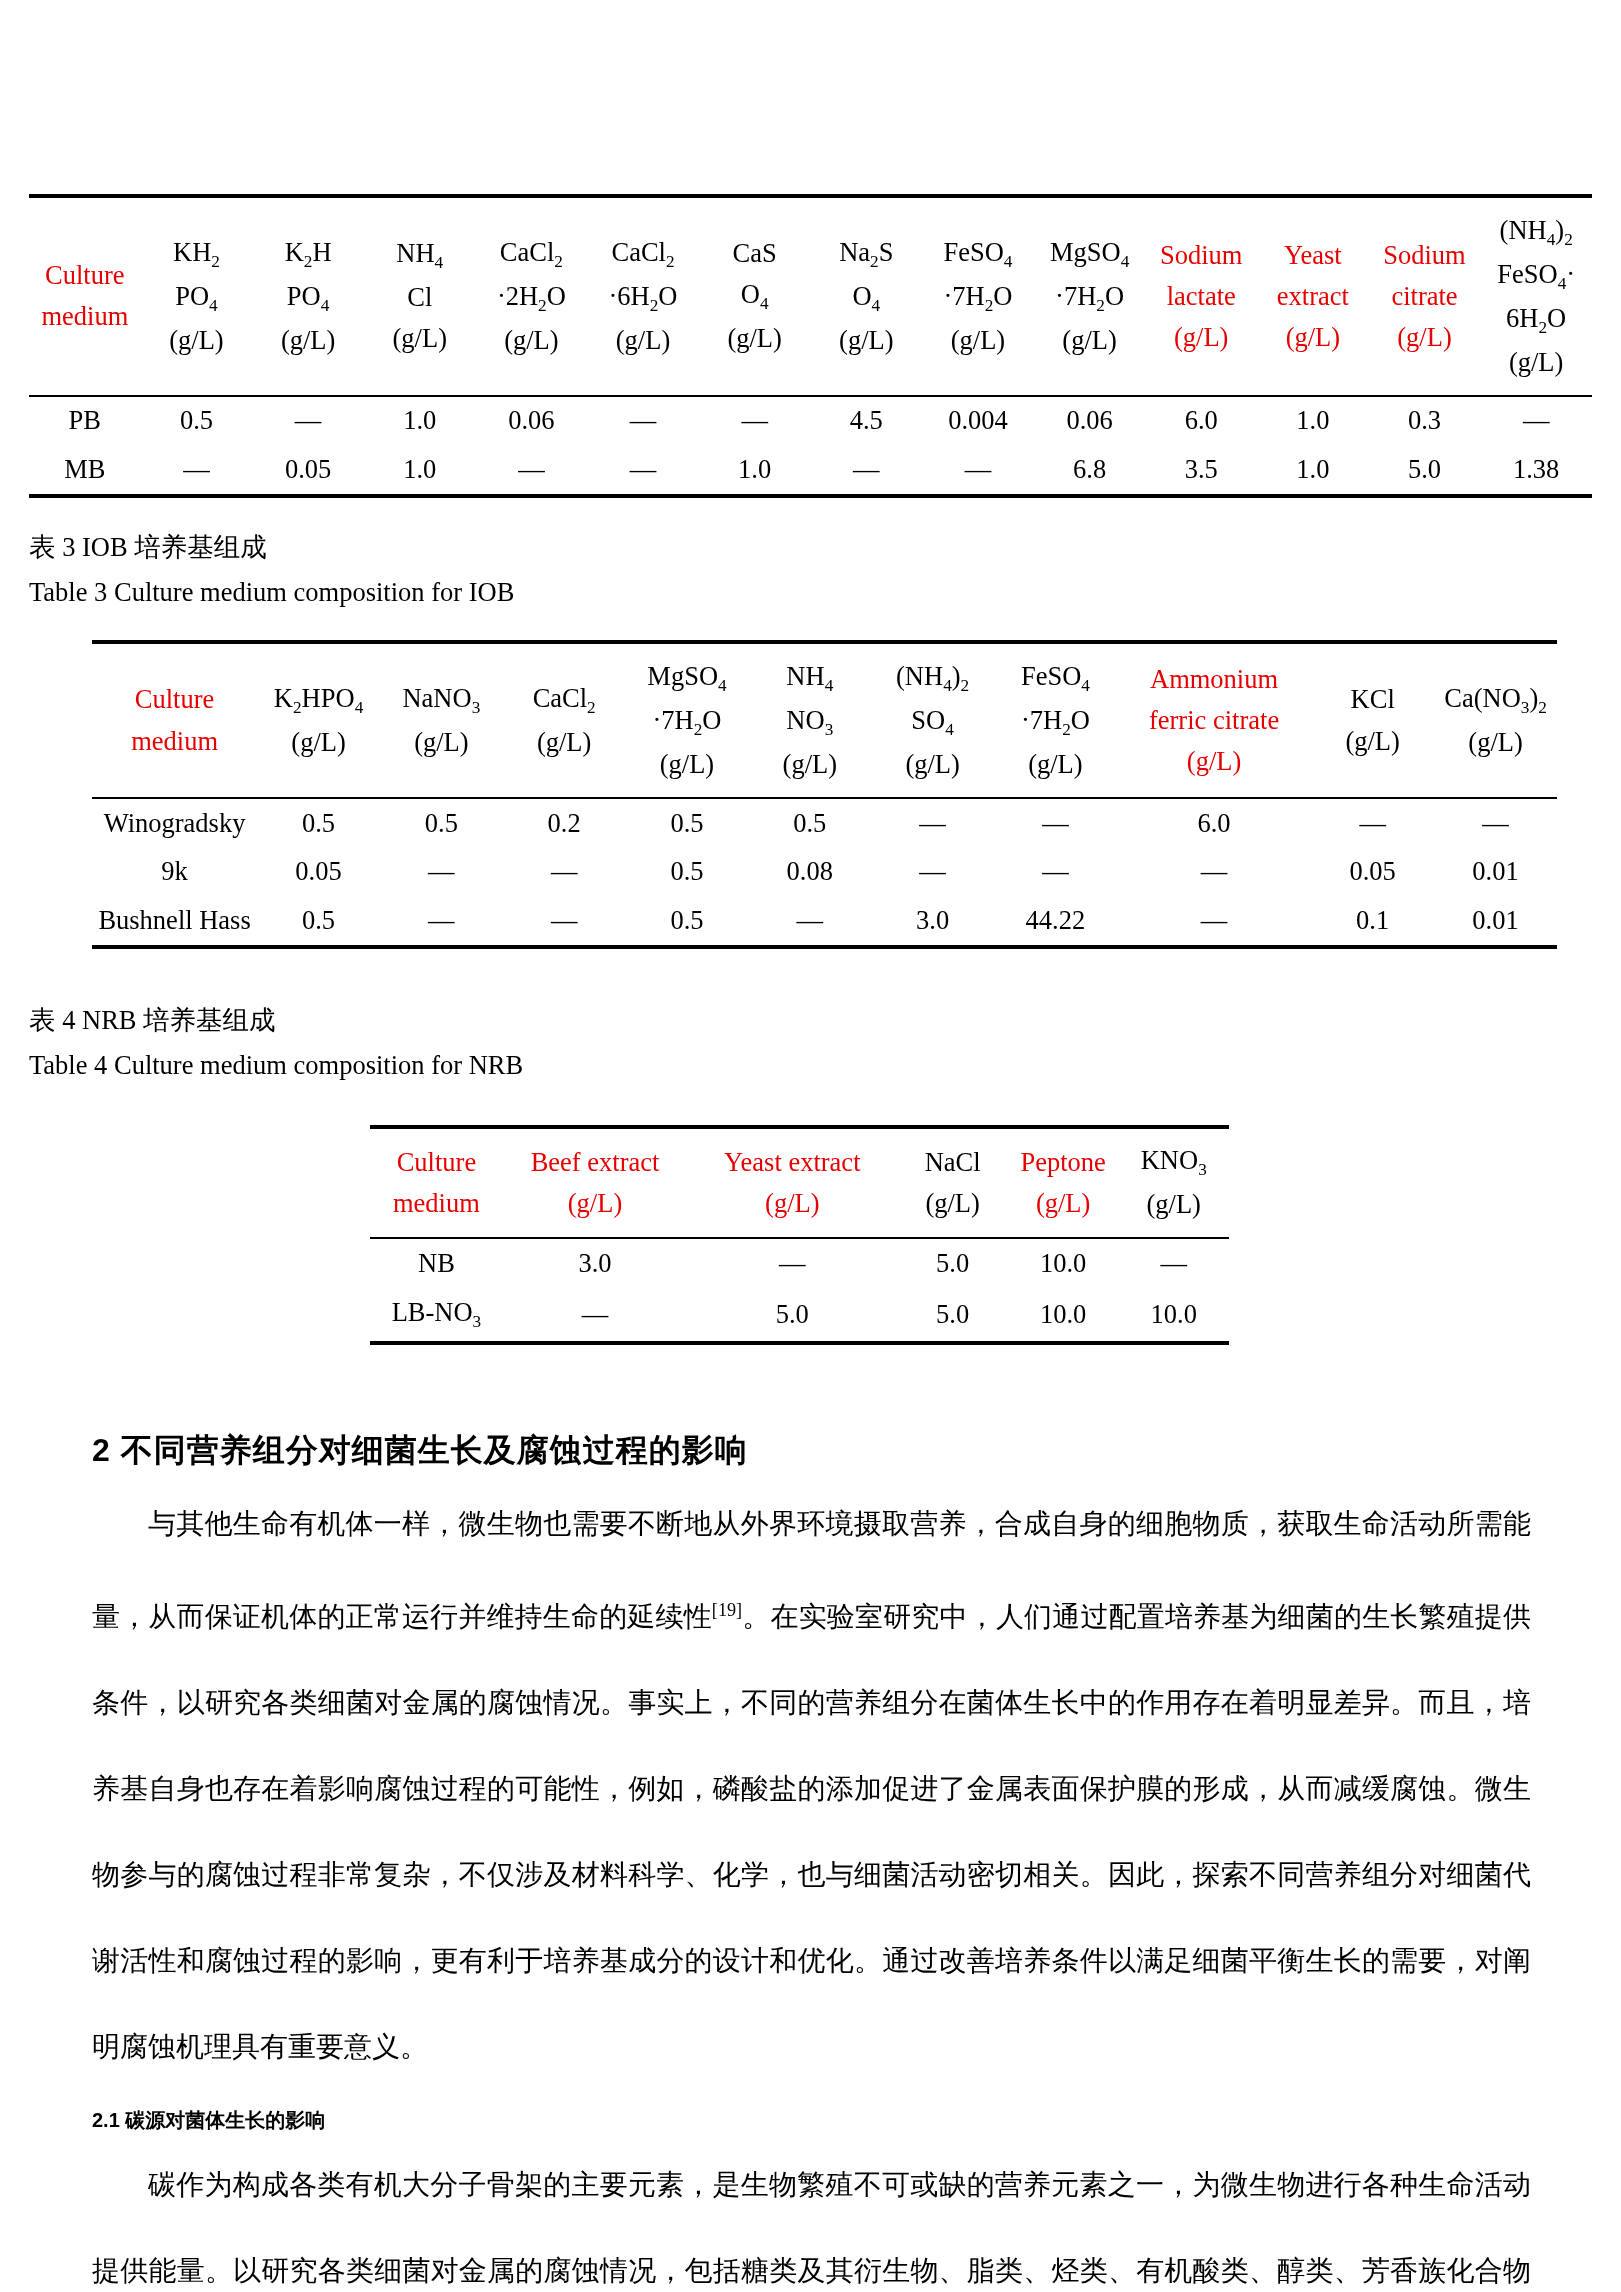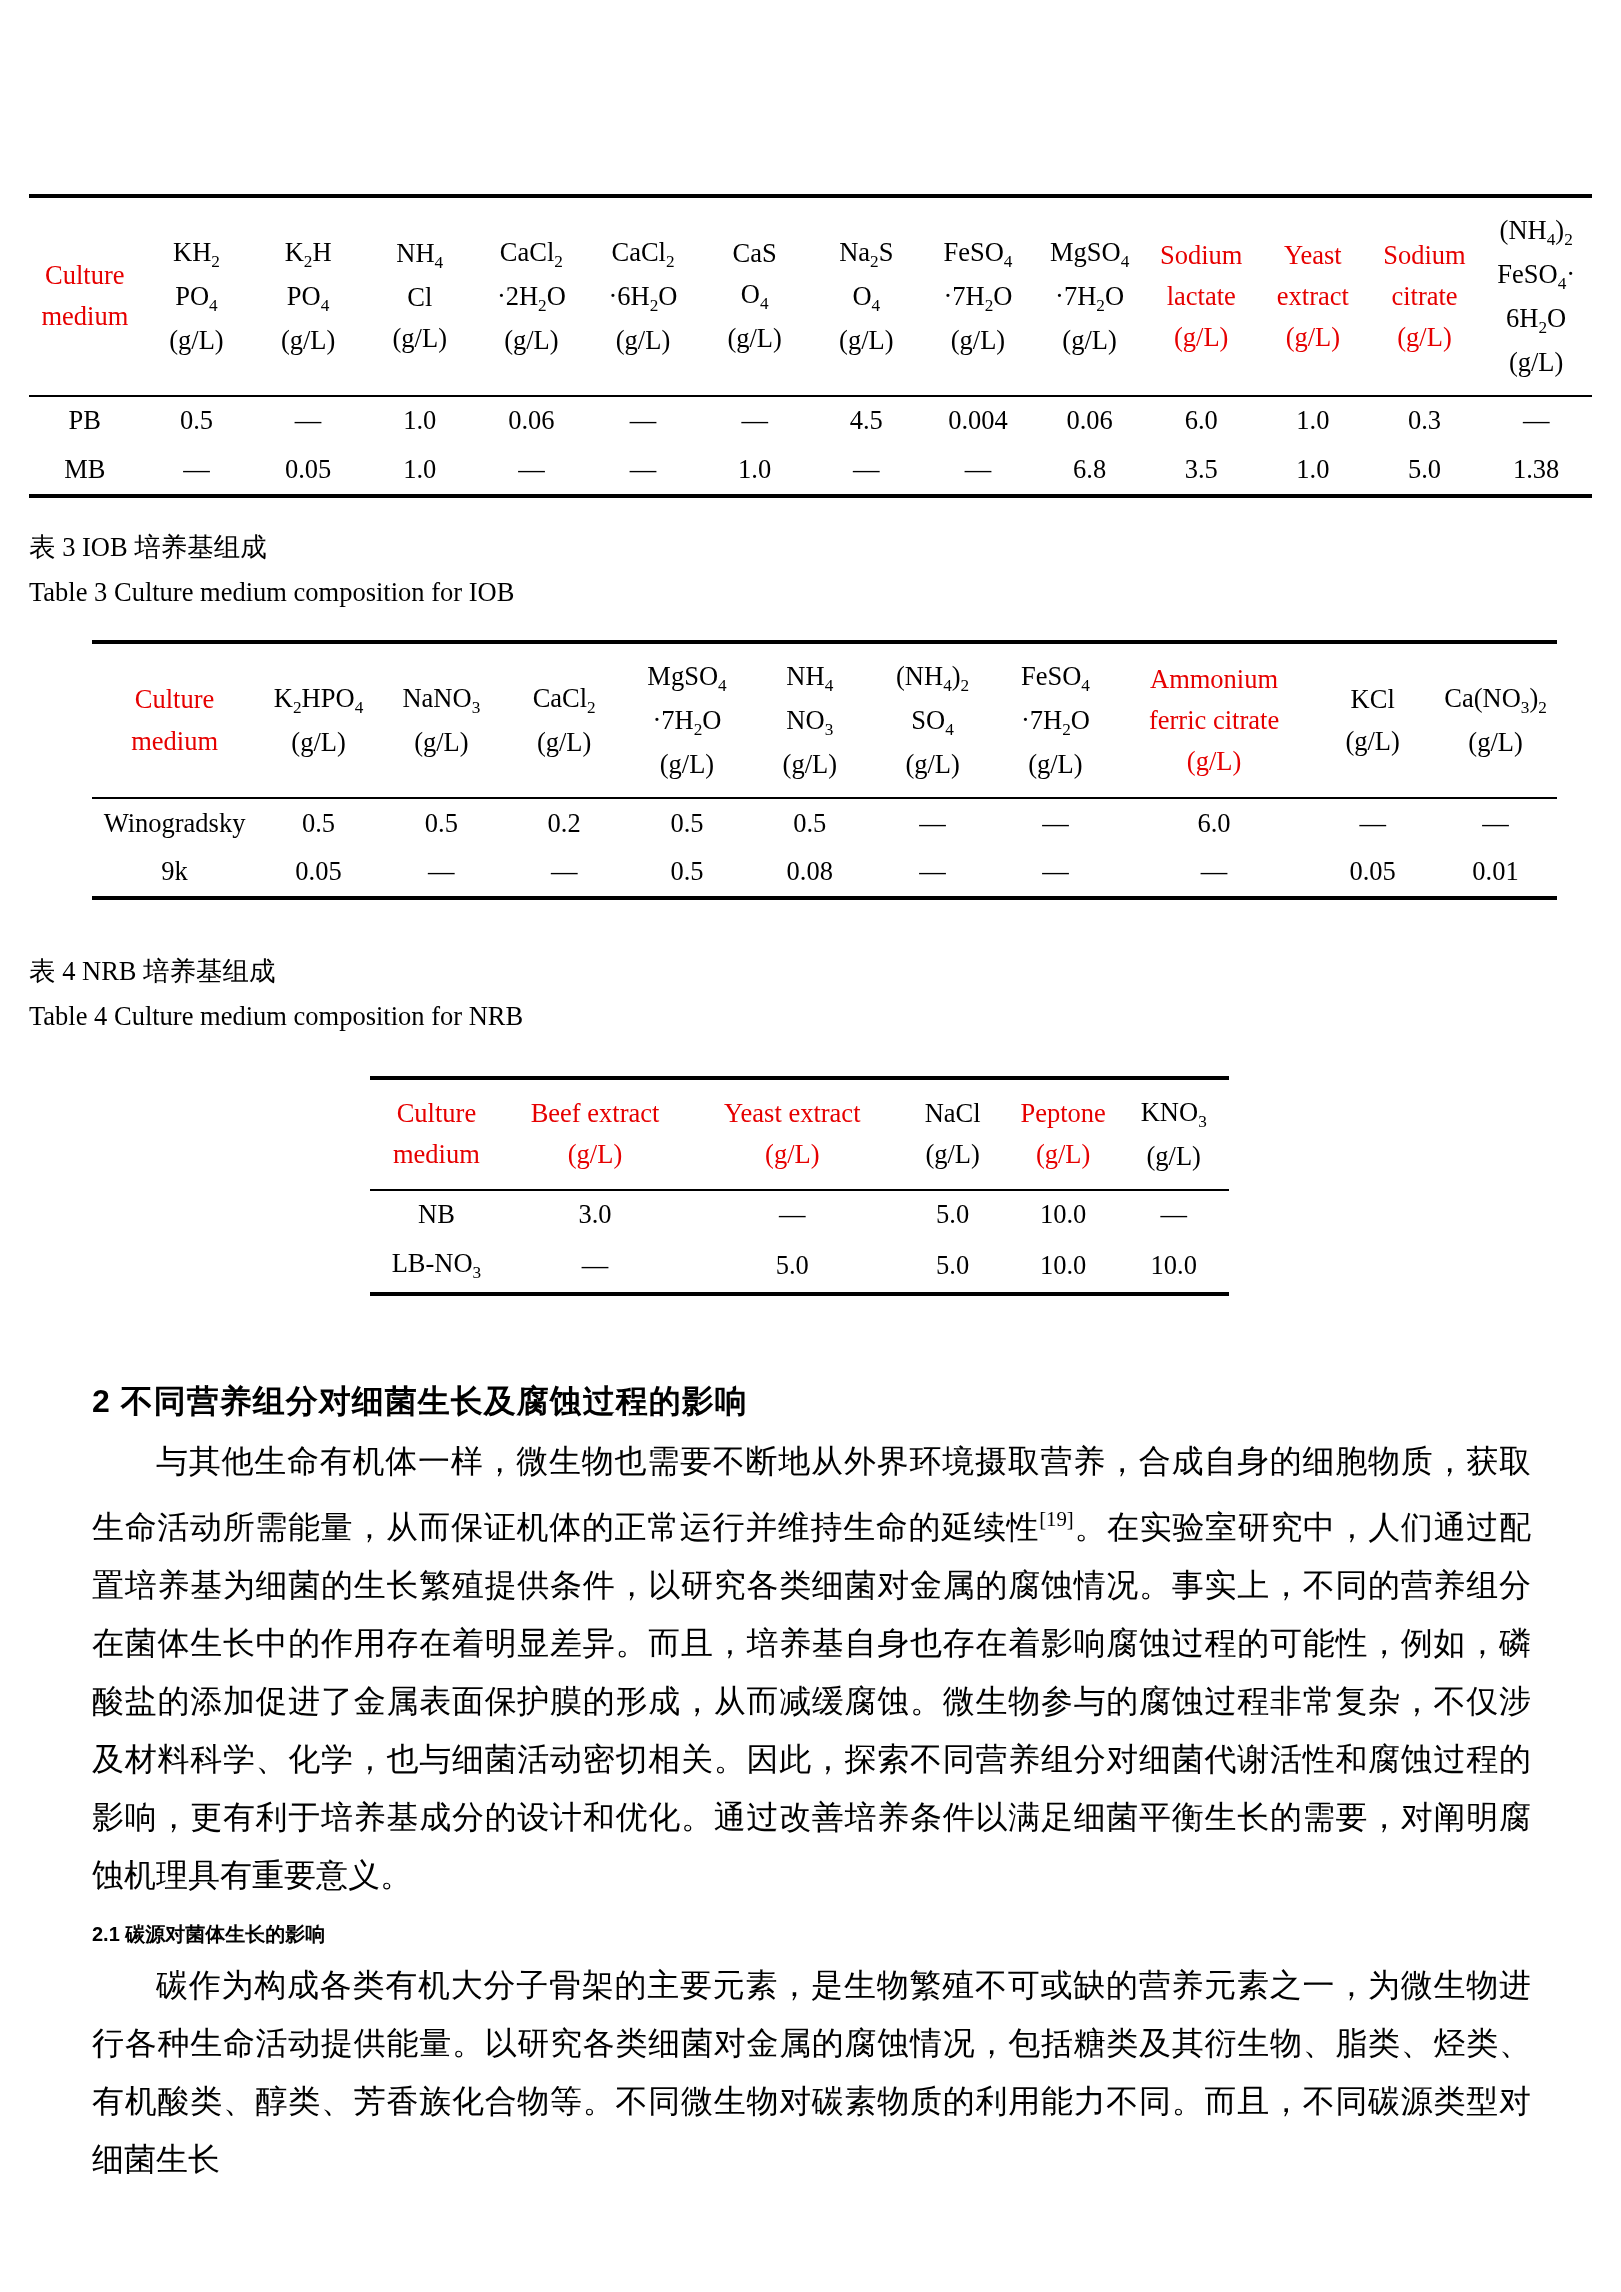--- a/index.html
+++ b/index.html
@@ -50,21 +50,21 @@
   .bodytext{ margin:0 61px 0 63px; }
   h2.sec{
     font-size:32px; font-weight:bold; margin:84px 0 5.9px 0; letter-spacing:1px;
     font-family:"Liberation Sans","DejaVu Sans",sans-serif;
   }
   h3.subsec{
     font-size:20px; font-weight:bold; margin:17.6px 0 5.9px 0;
     font-family:"Liberation Sans","DejaVu Sans",sans-serif;
   }
   p.para{
-    font-size:32px; line-height:58px; text-align:justify;
+    font-size:28px; line-height:86px; text-align:justify;
     text-indent:2em; margin:7.8px 0;
   }
 </style>
 </head>
 <body>
 
 <div class="page">
 
   <table class="ptable tbl-top">
       <thead>
@@ -163,20 +163,33 @@
             <td>—</td>
             <td>—</td>
             <td>0.5</td>
             <td>0.08</td>
             <td>—</td>
             <td>—</td>
             <td>—</td>
             <td>0.05</td>
             <td>0.01</td>
           </tr>
+          <tr>
+            <td>Bushnell Hass</td>
+            <td>0.5</td>
+            <td>—</td>
+            <td>—</td>
+            <td>0.5</td>
+            <td>—</td>
+            <td>3.0</td>
+            <td>44.22</td>
+            <td>—</td>
+            <td>0.1</td>
+            <td>0.01</td>
+          </tr>
         </tbody>
       </table>
   </div>
 
   <div class="caption" style="margin-top:51px;">
     <div>表 4 NRB 培养基组成</div>
     <div>Table 4 Culture medium composition for NRB</div>
   </div>
 
   <div class="tbl4-wrap">

